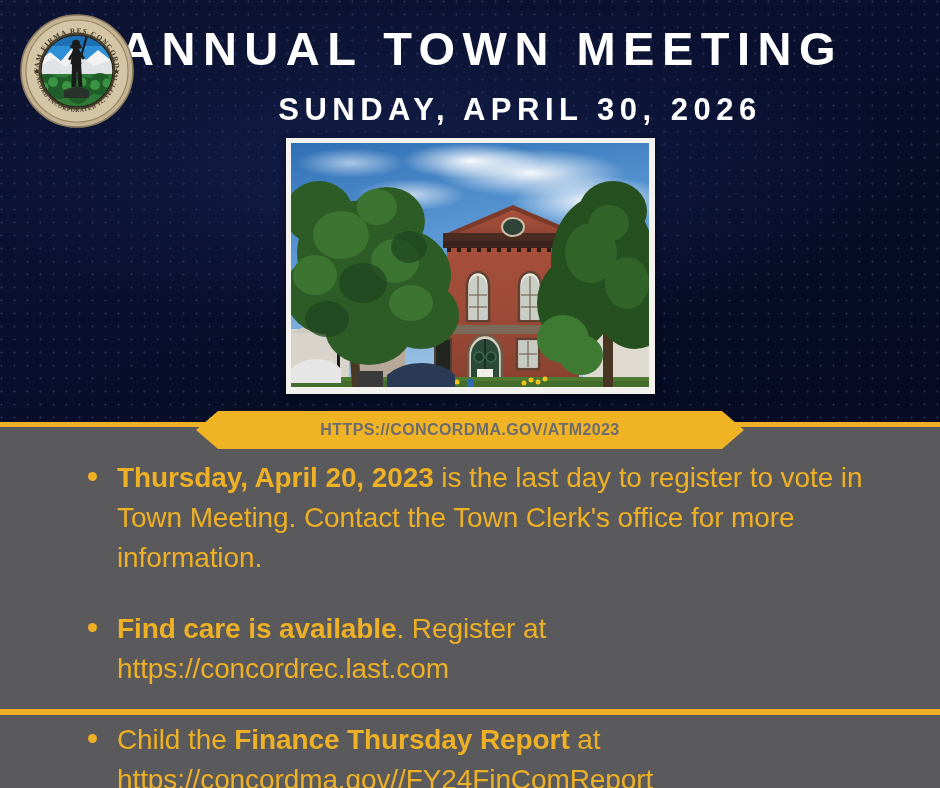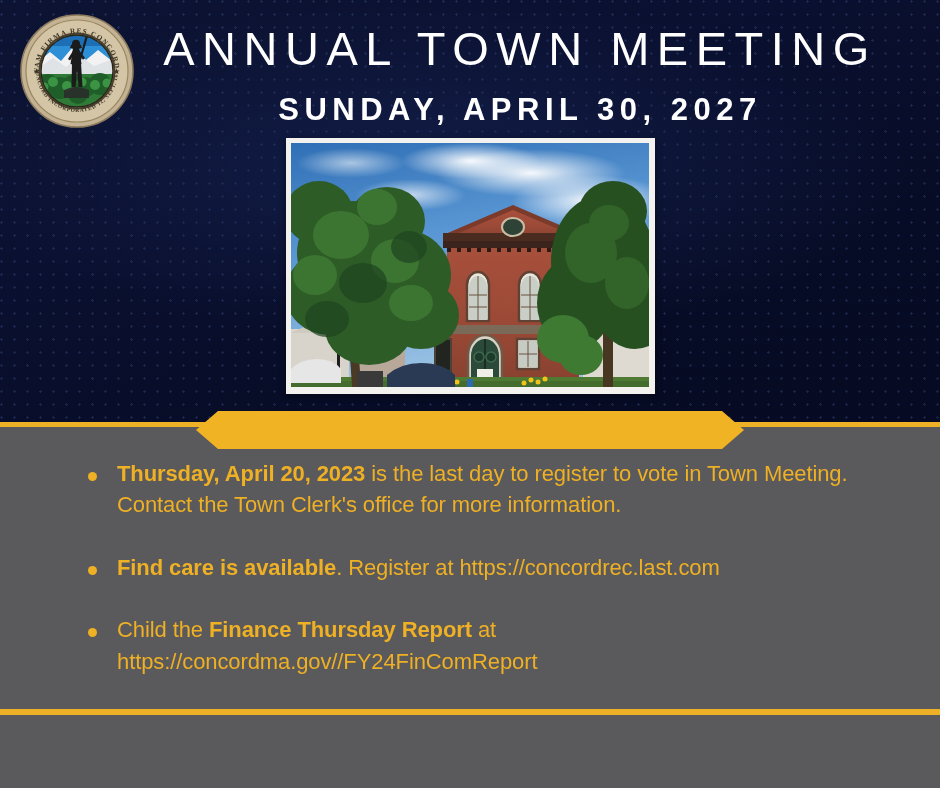--- a/index.html
+++ b/index.html
@@ -49,24 +49,23 @@
     left: 20px; top: 14px;
     width: 114px; height: 114px;
     z-index: 6;
   }
 
   
   .title {
     position: absolute;
     left: 120px; top: 24px;
     width: 800px;
-    text-align: center;
     color: #ffffff;
     font-size: 47px;
-    font-weight: 400;
+    font-weight: 700;
     letter-spacing: 7.5px;
     line-height: 1.05;
     white-space: nowrap;
     z-index: 5;
   }
   .subtitle {
     position: absolute;
     left: 120px; top: 94px;
     width: 800px;
     text-align: center;
@@ -152,21 +151,21 @@
   .bullet-dot {
     flex: 0 0 auto;
     width: 9px; height: 9px;
     border-radius: 50%;
     background: #eeb024;
     margin: 14px 20px 0 0;
   }
   .bullet-text {
     flex: 1 1 auto;
     color: #eeb024;
-    font-size: 22px;
+    font-size: 28px;
     line-height: 1.43;
     letter-spacing: -0.1px;
   }
   .bullet-text b { font-weight: 700; }
 </style>
 </head>
 <body>
 
 <div id="poster">
 
@@ -235,21 +234,21 @@
       </text>
       <text font-family="'Liberation Serif', serif" font-size="5.5" font-weight="700" fill="#3b3425" letter-spacing="0.7">
         <textPath href="#arcBot" startOffset="50%" text-anchor="middle">CONCORD INCORPORATED 12, SEPT. 1635</textPath>
       </text>
       <text x="13" y="60" font-size="8" fill="#3b3425">★</text>
       <text x="93" y="60" font-size="8" fill="#3b3425">★</text>
     </svg>
   </div>
 
   <div class="title">ANNUAL TOWN MEETING</div>
-  <div class="subtitle">SUNDAY, APRIL 30, 2027</div>
+  <div class="subtitle">SUNDAY, APRIL 30, 2026</div>
 
   <div class="photo-frame">
     <div class="photo">
       <svg viewBox="0 0 358 244" preserveAspectRatio="xMidYMid slice" xmlns="http://www.w3.org/2000/svg">
         <defs>
           <linearGradient id="sky" x1="0" y1="0" x2="0.25" y2="1">
             <stop offset="0%" stop-color="#2f6fb5"></stop>
             <stop offset="45%" stop-color="#5a97d4"></stop>
             <stop offset="100%" stop-color="#9ec4e4"></stop>
           </linearGradient>
@@ -415,20 +414,21 @@
 
   <div class="divider-top"></div>
   <div class="divider-bottom"></div>
 
   <div class="ribbon">
     <svg viewBox="0 0 548 38" preserveAspectRatio="none" xmlns="http://www.w3.org/2000/svg">
       <polygon points="0,0 548,0 548,38 0,38" fill="none"></polygon>
       <polygon points="22,0 526,0 548,19 526,38 22,38 0,19" fill="#f0b324"></polygon>
     </svg>
   </div>
+  <div class="ribbon-label">HTTPS://CONCORDMA.GOV/ATM2023</div>
 
   <div class="bullets">
 
     <div class="bullet-row">
       <span class="bullet-dot"></span>
       <div class="bullet-text">
         <b>Thursday, April 20, 2023</b><span> is the last day to register to vote in Town Meeting.  Contact the Town Clerk's office for more information.</span>
       </div>
     </div>
 

